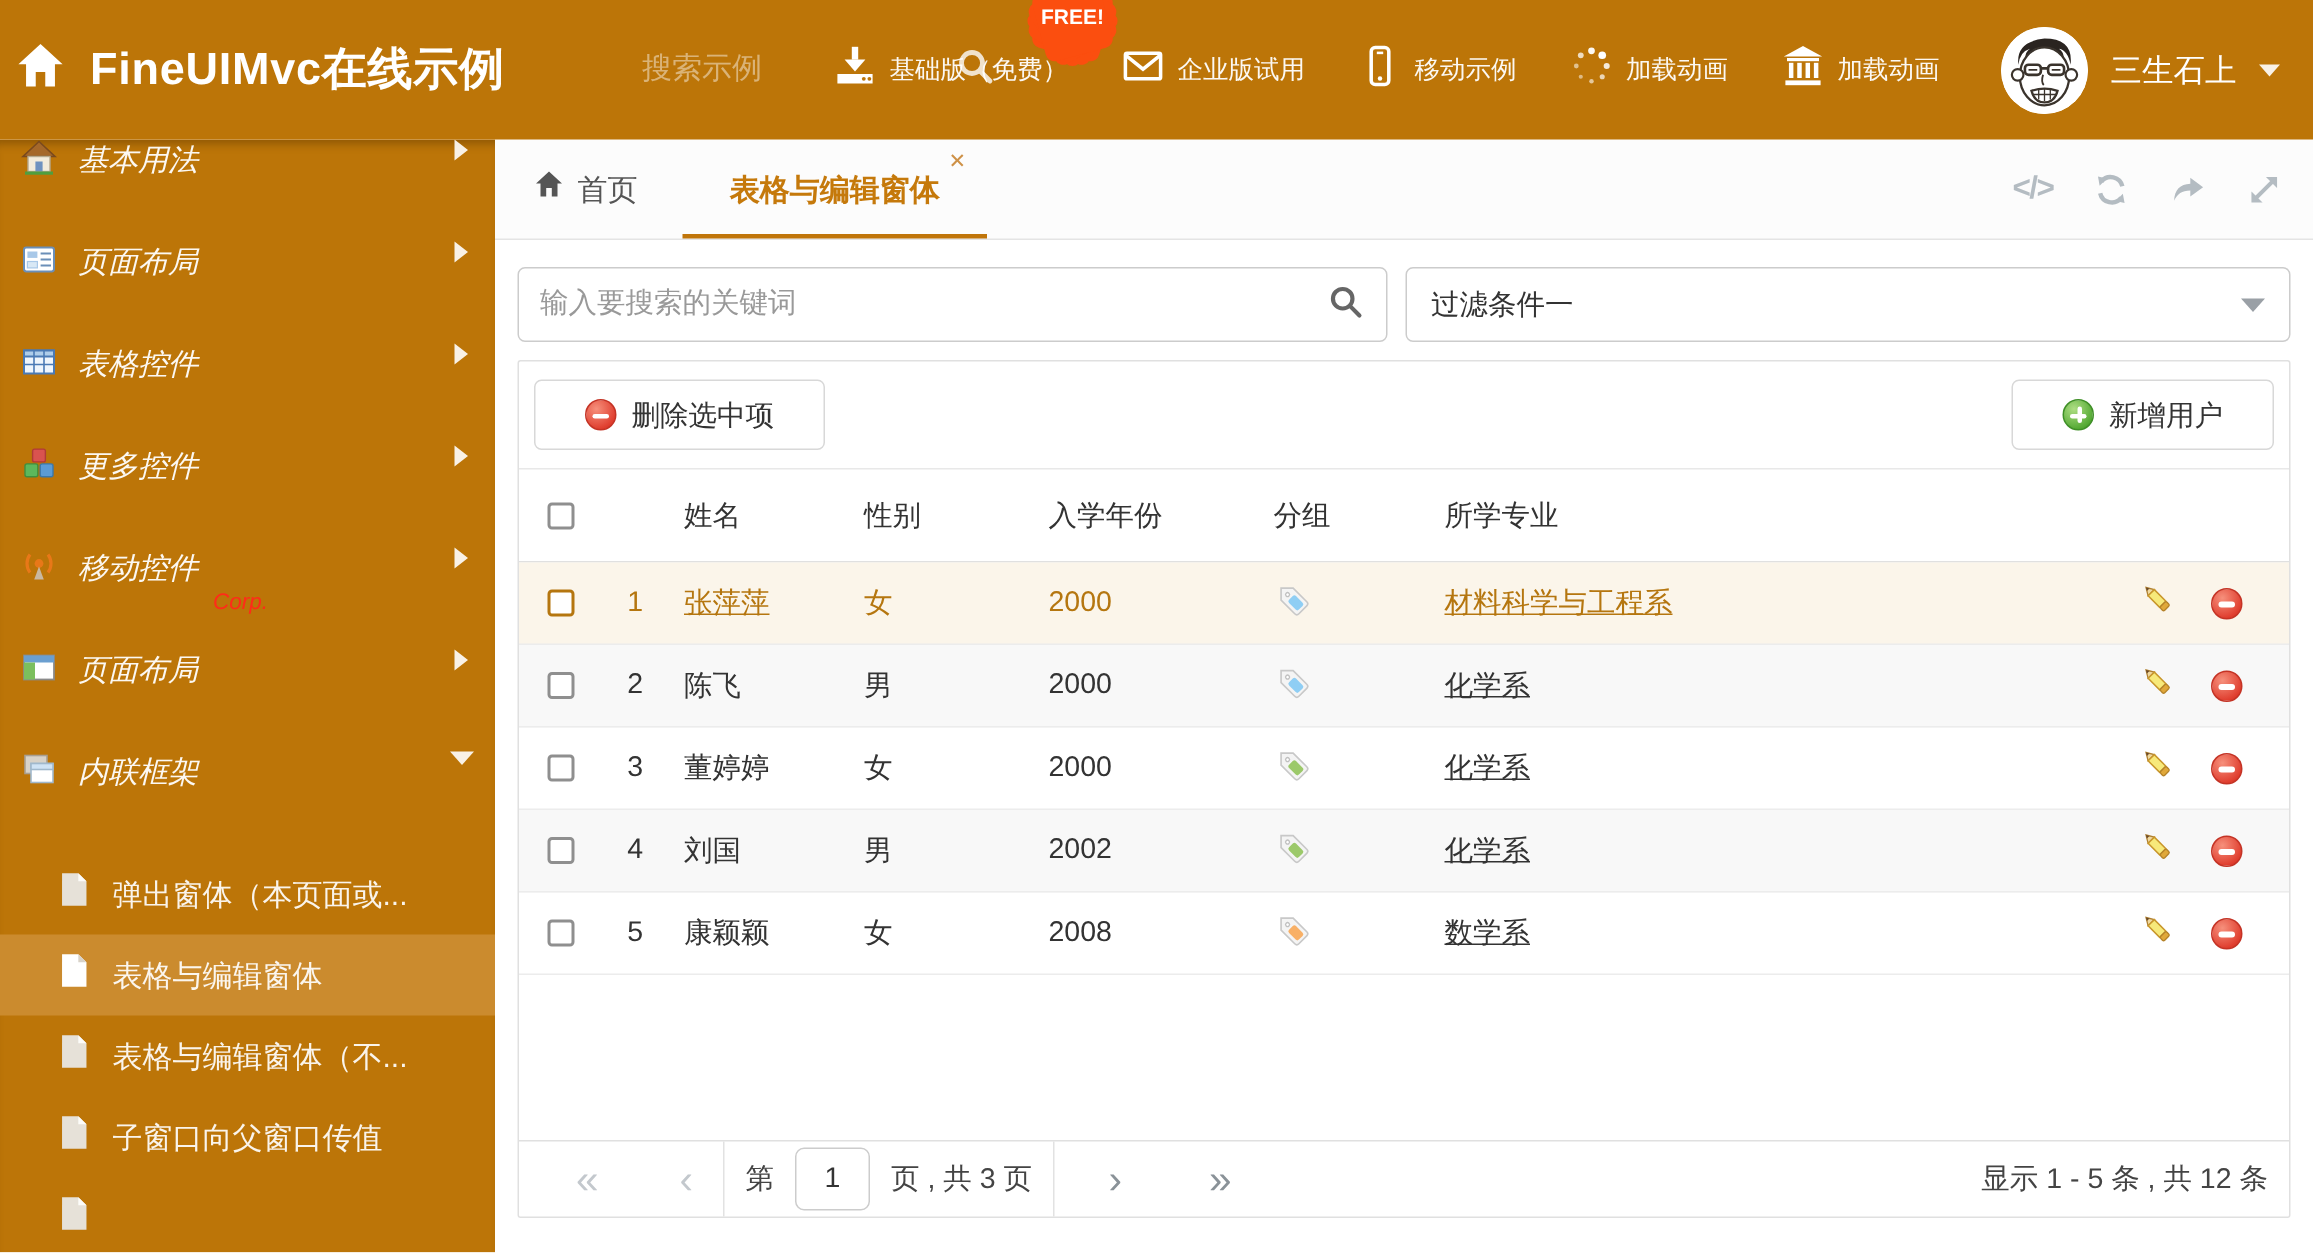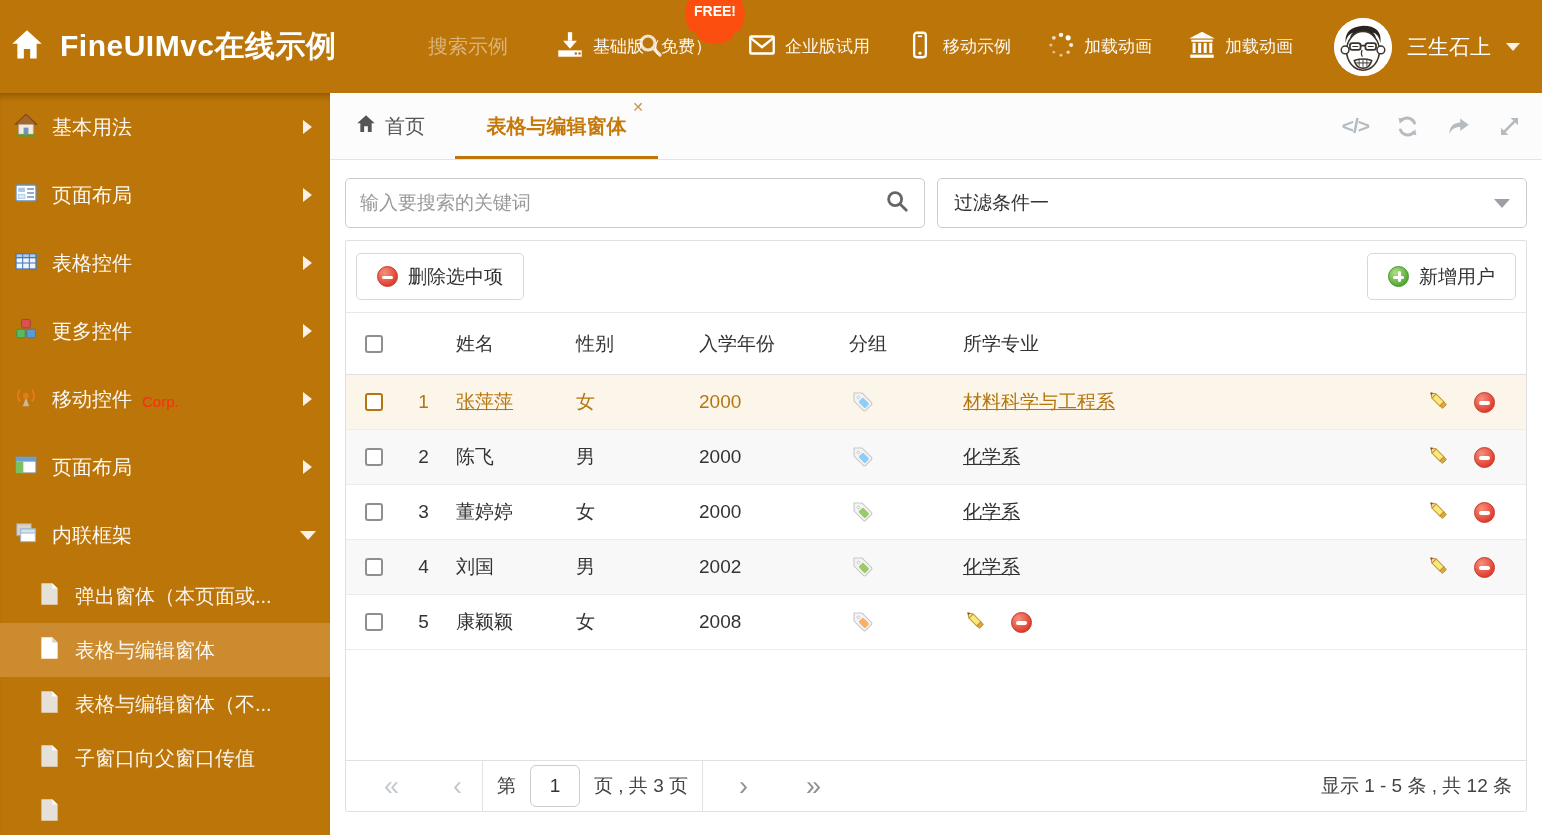--- a/index.html
+++ b/index.html
@@ -22,21 +22,21 @@
   .hdr-nav { position:absolute; right:232px; top:0; height:93px; display:flex; }
   .hdr-item { display:flex; flex-direction:row; align-items:center; justify-content:center; gap:7px; padding:0 17px; cursor:pointer; }
   .hdr-item .lbl { color:rgba(255,255,255,.95); font-size:17px; white-space:nowrap; }
   .hdr-user { position:absolute; right:22px; top:0; height:93px; display:flex; align-items:center; gap:15px; cursor:pointer; }
   .avatar { width:58px; height:58px; border-radius:50%; background:#fff; overflow:hidden; flex:none; }
   .hdr-username { color:#fff; font-size:21px; }
   .caret-down-w { width:0; height:0; border-left:7px solid transparent; border-right:7px solid transparent; border-top:8px solid rgba(255,255,255,.9); }
 
   
   .sidebar { position:absolute; top:93px; left:0; width:330px; height:742px; background:#BC7508; box-shadow:inset 0 7px 6px -4px rgba(90,55,0,.45); overflow:hidden; }
-  .side-item { position:relative; height:68px; display:flex; align-items:center; padding-left:14px; gap:14px; color:rgba(255,255,255,.95); font-size:20px; cursor:pointer; }
+  .side-item { position:relative; height:68px; display:flex; align-items:flex-start; padding-left:14px; gap:14px; color:rgba(255,255,255,.95); font-size:20px; cursor:pointer;font-style:italic; }
   .side-item .chev-r { position:absolute; right:18px; width:0; height:0; border-top:7px solid transparent; border-bottom:7px solid transparent; border-left:9px solid rgba(255,255,255,.9); }
   .side-item .chev-d { position:absolute; right:14px; width:0; height:0; border-left:8px solid transparent; border-right:8px solid transparent; border-top:9px solid rgba(255,255,255,.9); }
   .side-badge { color:#FF2B19; font-size:15px; margin-left:-4px; align-self:center; transform:translateY(2px); }
   .side-sub { position:relative; height:54px; display:flex; align-items:center; padding-left:40px; gap:16px; color:rgba(255,255,255,.92); font-size:20px; cursor:pointer; }
   .side-sub.active { background:#CB8B2E; }
 
   
   .main { position:absolute; top:93px; left:330px; width:1212px; height:742px; background:#fff; }
 
   .tabbar { position:relative; height:67px; background:#fcfcfc; border-bottom:1px solid #e4e4e4; }
@@ -51,21 +51,21 @@
   .filter-row { position:absolute; top:85px; left:0; width:100%; }
   .f-search { position:absolute; left:15px; top:0; width:580px; height:50px; border:1px solid #ccc; border-radius:5px; display:flex; align-items:center; }
   .f-search input { flex:1; border:none; outline:none; font-size:19px; color:#333; padding:0 14px; background:transparent; font-family:inherit; }
   .f-search input::placeholder { color:#999; }
   .f-search .mag { margin-right:14px; }
   .f-select { position:absolute; left:607px; top:0; width:590px; height:50px; border:1px solid #ccc; border-radius:5px; display:flex; align-items:center; padding:0 16px; font-size:19px; color:#333; cursor:pointer; }
   .f-select .caret { margin-left:auto; width:0; height:0; border-left:8px solid transparent; border-right:8px solid transparent; border-top:9px solid #9aa0a6; }
 
   .panel { position:absolute; top:147px; left:15px; width:1182px; height:572px; border:1px solid #e0e0e0; border-radius:2px; background:#fff; }
   .p-toolbar { position:relative; height:72px; border-bottom:1px solid #e8e8e8; }
-  .btn { position:absolute; top:12px; height:47px; background:#fff; border:1px solid #d8d8d8; border-radius:5px; display:flex; align-items:center; gap:10px; padding:0 20px; font-size:19px; color:#333; cursor:pointer; }
+  .btn { position:absolute; top:12px; height:47px; background:#fff; border:1px solid #d8d8d8; border-radius:5px; display:flex; align-items:center; gap:10px; padding:0 33px; font-size:19px; color:#333; cursor:pointer; }
   .btn-del { left:10px; }
   .btn-add { right:10px; }
 
   .circle-ic { width:21px; height:21px; border-radius:50%; position:relative; flex:none; }
   .ic-minus { background:radial-gradient(circle at 35% 30%, #f6907c, #DF3C2D 75%); border:1px solid #c43325; }
   .ic-minus::after { content:""; position:absolute; left:4px; right:4px; top:8.5px; height:3.5px; background:#fff; border-radius:2px; }
   .ic-plus { background:radial-gradient(circle at 35% 30%, #aede84, #52A832 75%); border:1px solid #3f8f27; }
   .ic-plus::before { content:""; position:absolute; left:4px; right:4px; top:8.5px; height:3.5px; background:#fff; border-radius:2px; }
   .ic-plus::after { content:""; position:absolute; top:4px; bottom:4px; left:8.5px; width:3.5px; background:#fff; border-radius:2px; }
 
@@ -535,20 +535,21 @@
         <div class="cell-pad cell-name">康颖颖</div>
         <div class="cell-pad">女</div>
         <div class="cell-pad">2008</div>
         <div class="cell-pad"><span class="tag-orange"><svg width="24" height="24" viewBox="0 0 22 22">
                 <g transform="rotate(45 11 11)">
                   <path d="M2 11 L7.2 5.8 H19 a1.8 1.8 0 0 1 1.8 1.8 v6.8 a1.8 1.8 0 0 1 -1.8 1.8 H7.2 Z" fill="#f4f4f4" stroke="#c8c8c8" stroke-width="1"></path>
                   <circle cx="7.6" cy="11" r="1.2" fill="#fff" stroke="#c0c0c0" stroke-width=".8"></circle>
                   <rect class="tag-fill" x="10.5" y="8" width="8.5" height="6" rx="1.4"></rect>
                 </g>
               </svg></span></div>
+        <div class="cell-pad cell-major"><a>数学系</a></div>
         <div class="cell-actions">
           <span><svg width="24" height="24" viewBox="0 0 22 22">
                 <g transform="rotate(45 11 11)">
                   <polygon points="1.5,11 6,8.3 6,13.7" fill="#f0d9a0" stroke="#b08030" stroke-width=".8"></polygon>
                   <polygon points="1.5,11 3.4,9.9 3.4,12.1" fill="#6b4a2a"></polygon>
                   <rect x="6" y="8.3" width="10" height="5.4" fill="#f7e97a" stroke="#c8962b" stroke-width=".9"></rect>
                   <rect x="16" y="8.3" width="3.4" height="5.4" rx="1" fill="#e0a83a" stroke="#b5832a" stroke-width=".8"></rect>
                 </g>
               </svg></span>
           <span class="circle-ic ic-minus"></span>

